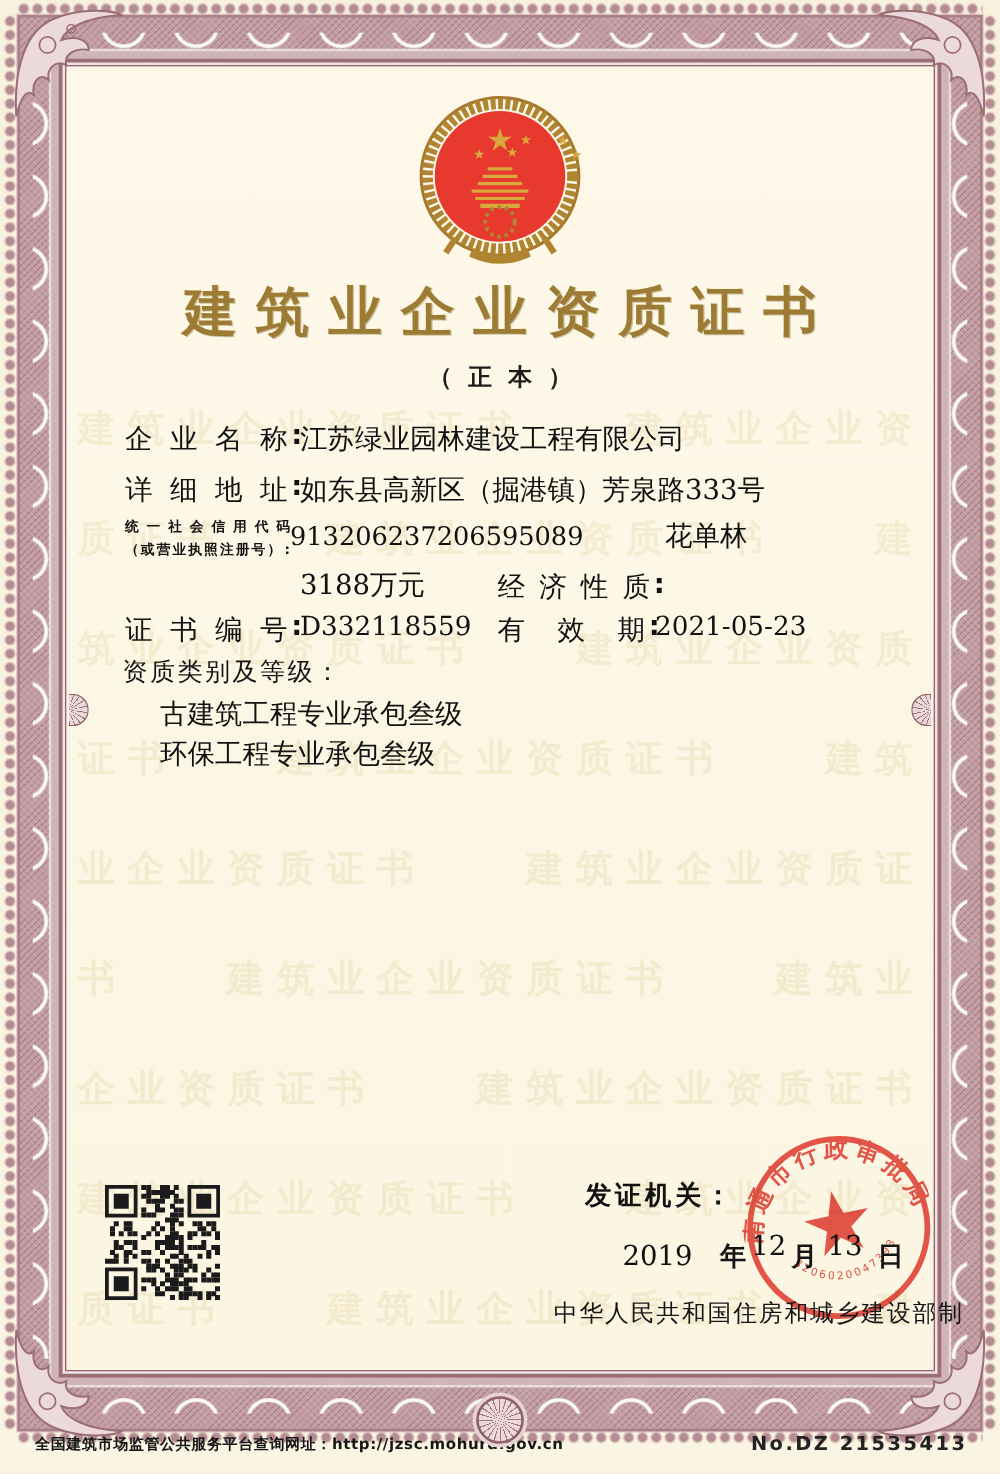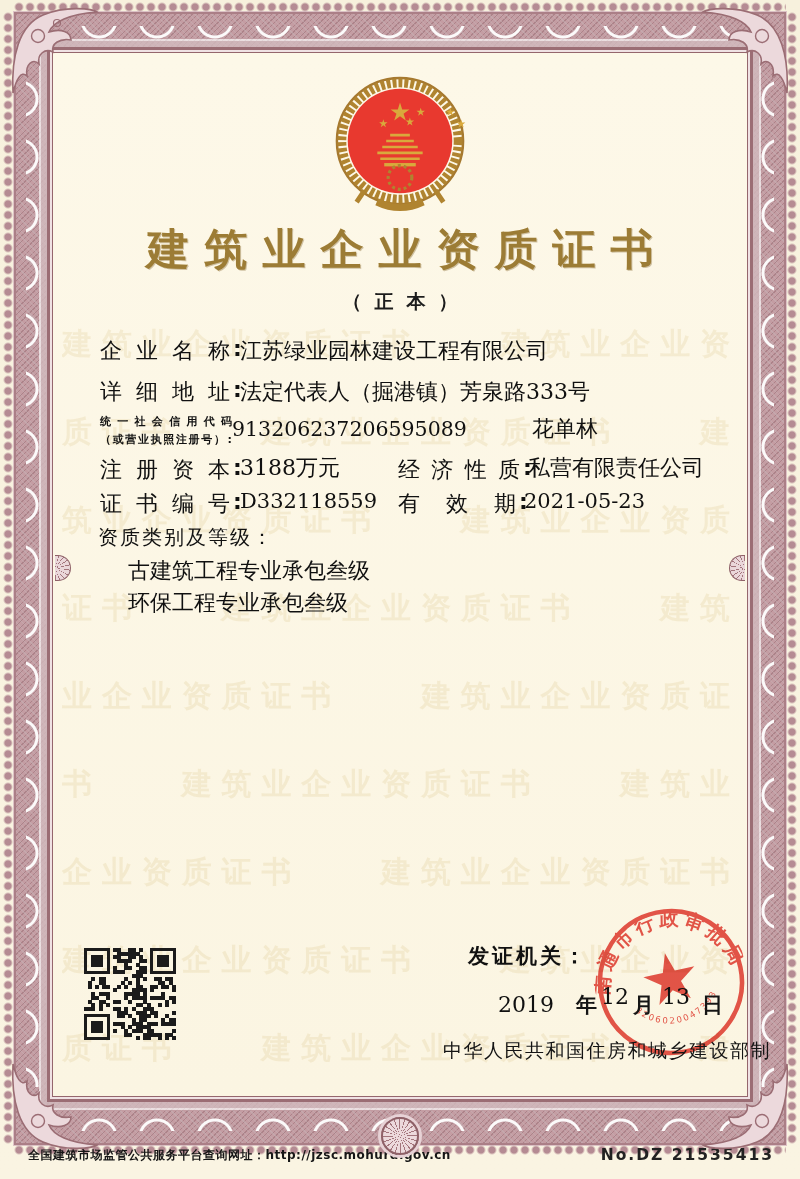--- a/index.html
+++ b/index.html
@@ -141,31 +141,29 @@
     <path d="M44,116 l-8,12 M116,116 l8,12" stroke="#b08430" stroke-width="5"></path>
   </svg>
 
   <div class="z title">建筑业企业资质证书</div>
   <div class="z subtitle">（正本）</div>
 
   <span class="z lbl" style="left:100px;top:336px;width:130px">企业名称</span>
   <span class="z kai" style="left:240px;top:336px">江苏绿业园林建设工程有限公司</span>
 
   <span class="z lbl" style="left:100px;top:377px;width:130px">详细地址</span>
-  <span class="z kai" style="left:240px;top:377px">法定代表人（掘港镇）芳泉路333号</span>
+  <span class="z kai" style="left:240px;top:377px">如东县高新区（掘港镇）芳泉路333号</span>
 
   <span class="z small-lbl" style="left:100px;top:413px">统一社会信用代码</span>
   <span class="z small-lbl small-colon" style="left:100px;top:431px">（或营业执照注册号）</span>
   <span class="z num" style="left:232px;top:417px;font-size:20.5px">913206237206595089</span>
   <span class="z kai" style="left:532px;top:414px">花单林</span>
 
-  <span class="z lbl" style="left:100px;top:455px;width:130px">注册资本</span>
   <span class="z kai" style="left:240px;top:453px">3188万元</span>
   <span class="z lbl" style="left:398px;top:455px;width:122px">经济性质</span>
-  <span class="z kai" style="left:528px;top:453px">私营有限责任公司</span>
 
   <span class="z lbl" style="left:100px;top:489px;width:130px">证书编号</span>
   <span class="z num" style="left:240px;top:489px;font-size:21px">D332118559</span>
   <span class="z lbl" style="left:398px;top:489px;width:118px">有效期</span>
   <span class="z num" style="left:524px;top:489px;font-size:21px">2021-05-23</span>
 
   <span class="z qual-header" style="left:98px;top:524px">资质类别及等级：</span>
   <span class="z kai" style="left:128px;top:588px">环保工程专业承包叁级</span>
   <span class="z kai" style="left:128px;top:556px">古建筑工程专业承包叁级</span>
 

